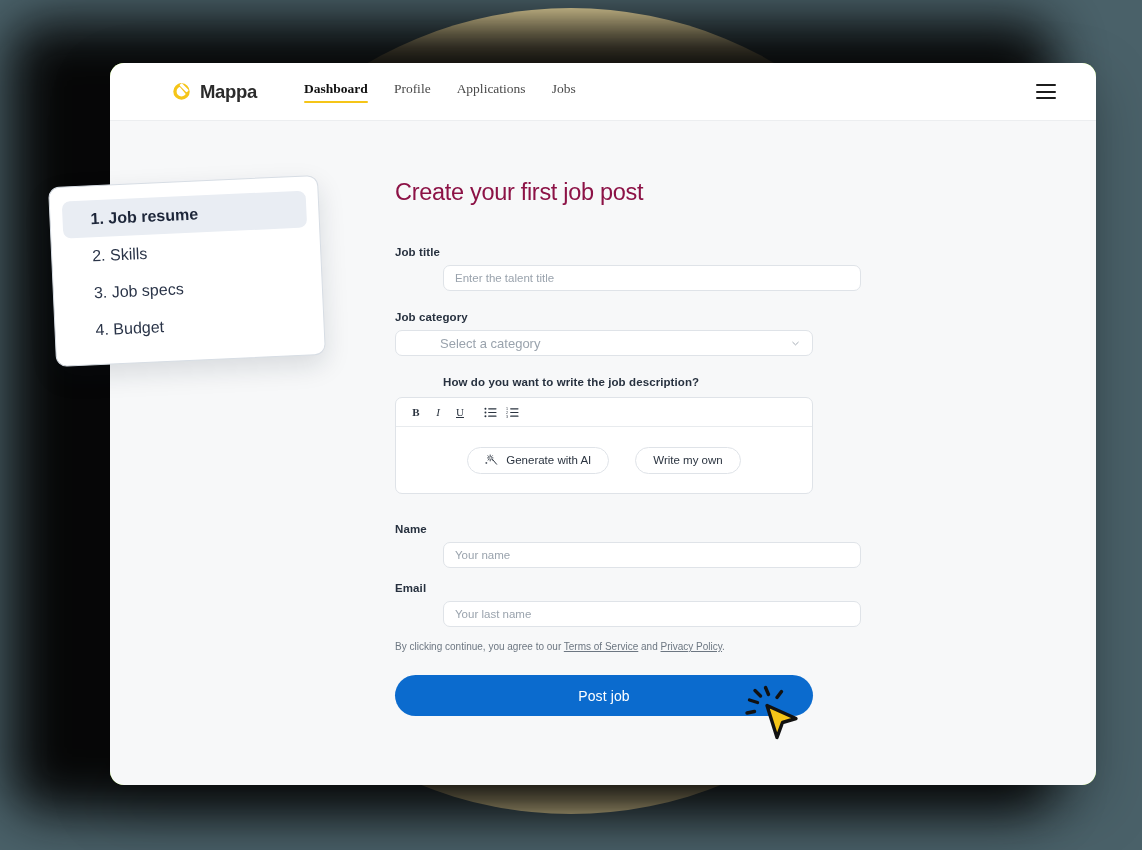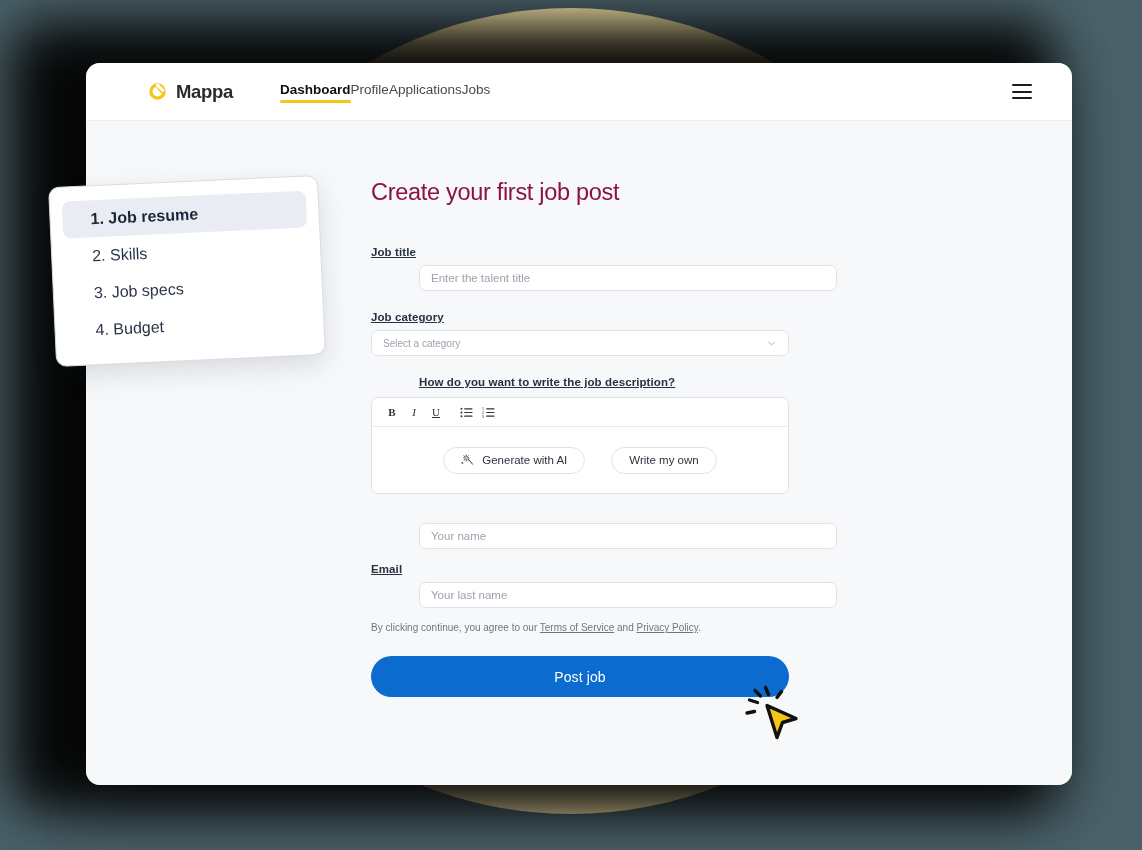--- a/index.html
+++ b/index.html
@@ -52,21 +52,21 @@
     width: 1142px;
     height: 850px;
     opacity: .55;
     mix-blend-mode: normal;
     pointer-events: none;
   }
 
   
   #app-window {
     position: absolute;
-    left: 86px;
+    left: 110px;
     top: 63px;
     width: 986px;
     height: 722px;
     background: #84cc16;
     border-radius: 14px;
     overflow: hidden;
     box-shadow: 0 20px 60px rgba(0,0,0,.25);
   }
 
   
@@ -95,21 +95,23 @@
   #brand-name {
     font-size: 18.5px;
     font-weight: bold;
     color: #2b2b2b;
     letter-spacing: -.3px;
   }
 
   #nav {
     display: flex;
     align-items: center;
+    gap: 26px;
     margin-left: 47px;
+    font-family: Liberation Serif, serif;
   }
 
   .nav-item {
     font-size: 13.5px;
     color: #4a4a4a;
     position: relative;
     padding-bottom: 5px;
     cursor: pointer;
     white-space: nowrap;
   }
@@ -166,21 +168,20 @@
     letter-spacing: -.3px;
     margin-bottom: 40px;
   }
 
   .field-label {
     font-size: 11.5px;
     font-weight: bold;
     color: #27313f;
     margin-bottom: 7px;
     letter-spacing: .1px;
-    text-decoration: underline;
   }
 
   .text-input {
     width: 100%;
     height: 26px;
     background: #ffffff;
     border: 1px solid #dfe3e8;
     border-radius: 7px;
     font-family: "Liberation Sans", sans-serif;
     font-size: 11.5px;
@@ -200,22 +201,23 @@
     height: 26px;
     background: #ffffff;
     border: 1px solid #dfe3e8;
     border-radius: 7px;
     display: flex;
     align-items: center;
     padding: 0 11px;
     cursor: pointer;
   }
   #job-category-value {
-    font-size: 10px;
+    font-size: 13px;
     color: #9aa3ad;
+    margin-left: 33px;
   }
   #chevron-down {
     margin-left: auto;
     width: 11px;
     height: 11px;
     color: #9aa3ad;
   }
 
   
   .editor-label { margin-bottom: 9px; padding-left: 48px; }
@@ -458,20 +460,21 @@
             </button>
             <button class="pill-btn">
               <span>Write my own</span>
             </button>
           </div>
         </div>
       </div>
 
       
       <div class="field-block" style="margin-bottom:14px">
+        <div class="field-label">Name</div>
         <input class="text-input" type="text" placeholder="Your name" style="">
       </div>
 
       
       <div class="field-block" style="margin-bottom:14px">
         <div class="field-label">Email</div>
         <input class="text-input" type="text" placeholder="Your last name" style="">
       </div>
 
       

